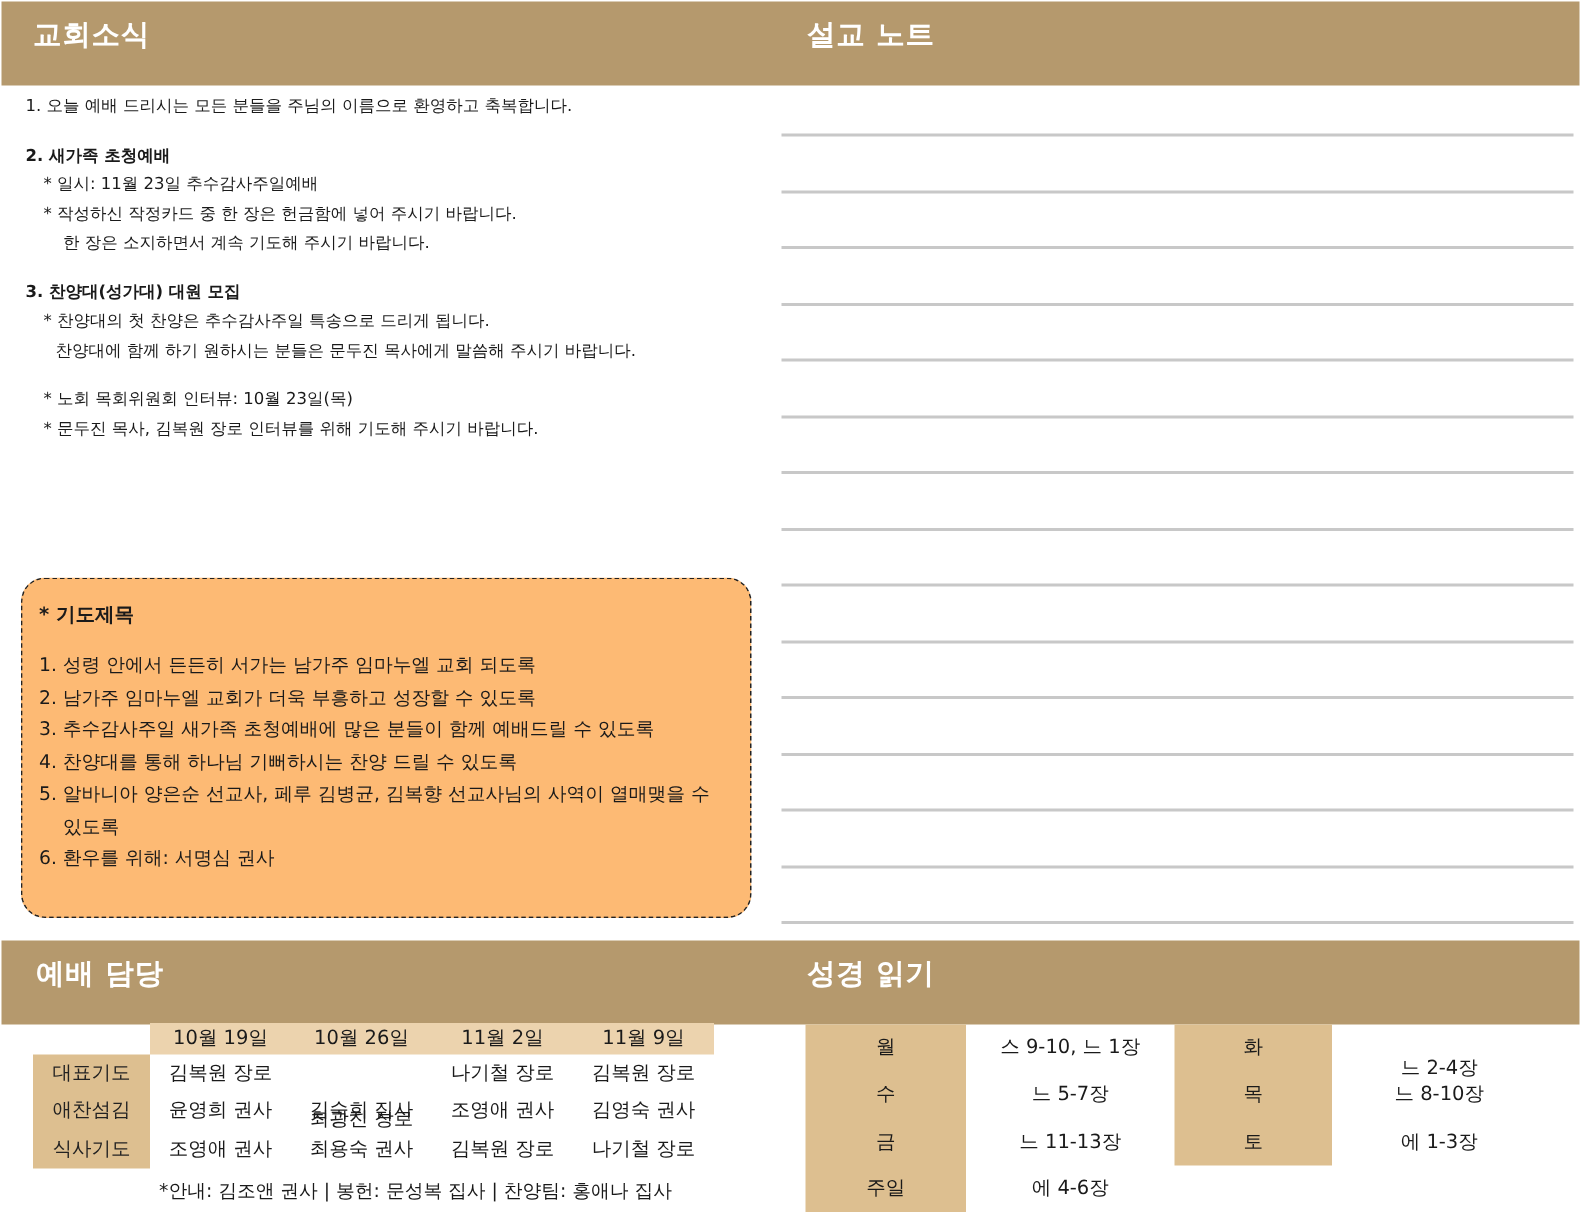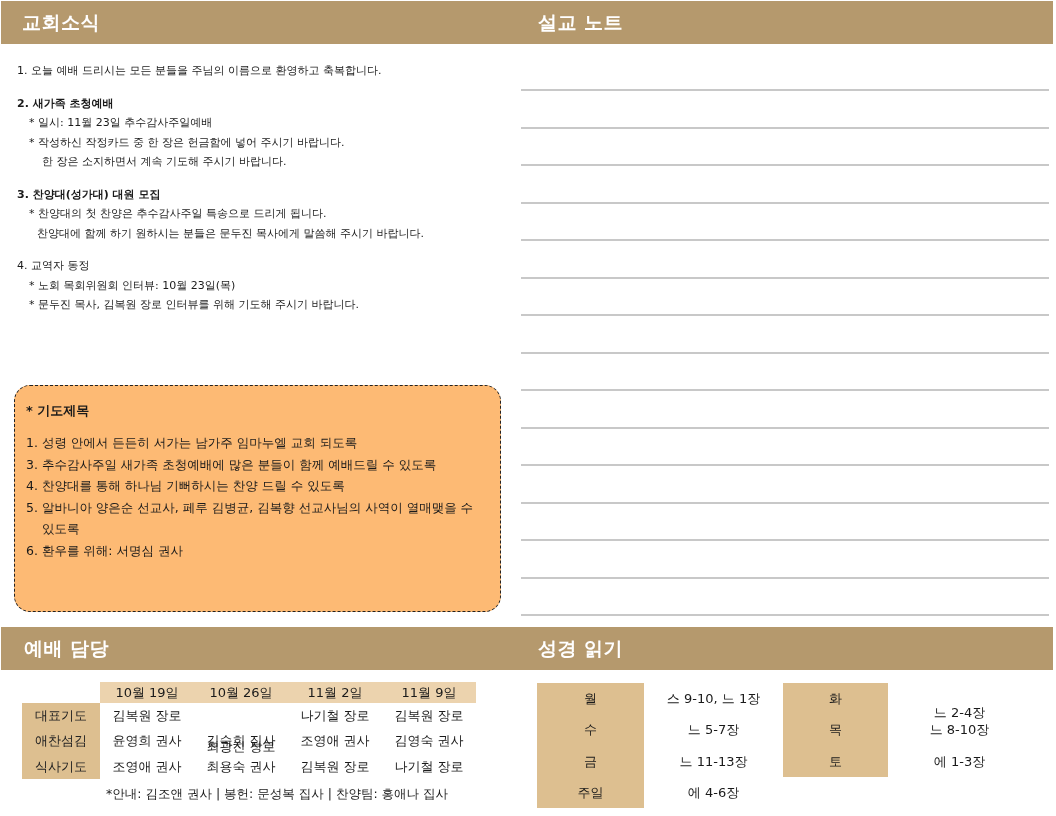--- a/index.html
+++ b/index.html
@@ -5,21 +5,21 @@
     * { box-sizing: border-box; margin: 0; padding: 0; }
     html, body {
       width: 1056px; height: 816px; overflow: hidden;
       background: #ffffff;
       font-family: "DejaVu Sans", "Liberation Sans", sans-serif;
       color: #1a1a1a;
     }
     .page { position: relative; width: 1056px; height: 816px; }
 
     .band {
-      position: absolute; left: 1px; width: 1052px; height: 43px;
+      position: absolute; left: 1px; width: 1052px; height: 56px;
       background: #b5996d;
       padding-left: 48px;
     }
     .band-top { top: 1px; }
     .band-bottom { top: 627px; }
     .band-title {
       position: absolute; top: 9px;
       color: #ffffff; font-weight: bold; font-size: 19px; letter-spacing: 0.5px;
     }
 
@@ -93,28 +93,28 @@
     <div class="spacer"></div>
     <div class="notice-line head-bold">2. 새가족 초청예배</div>
     <div class="notice-line indent1">* 일시: 11월 23일 추수감사주일예배</div>
     <div class="notice-line indent1">* 작성하신 작정카드 중 한 장은 헌금함에 넣어 주시기 바랍니다.</div>
     <div class="notice-line indent2">한 장은 소지하면서 계속 기도해 주시기 바랍니다.</div>
     <div class="spacer"></div>
     <div class="notice-line head-bold">3. 찬양대(성가대) 대원 모집</div>
     <div class="notice-line indent1">* 찬양대의 첫 찬양은 추수감사주일 특송으로 드리게 됩니다.</div>
     <div class="notice-line indent3">찬양대에 함께 하기 원하시는 분들은 문두진 목사에게 말씀해 주시기 바랍니다.</div>
     <div class="spacer"></div>
-    <div class="notice-line">4. 교역자 동정</div>
     <div class="notice-line indent1">* 노회 목회위원회  인터뷰: 10월 23일(목)</div>
     <div class="notice-line indent1">* 문두진 목사, 김복원 장로 인터뷰를 위해  기도해 주시기 바랍니다.</div>
   </div>
 
   <div class="prayer-box">
     <div class="prayer-title">* 기도제목</div>
     <div class="prayer-line">1. 성령 안에서 든든히 서가는 남가주 임마누엘 교회 되도록</div>
+    <div class="prayer-line">2. 남가주 임마누엘 교회가 더욱 부흥하고 성장할 수 있도록</div>
     <div class="prayer-line">3. 추수감사주일 새가족 초청예배에 많은 분들이 함께 예배드릴 수 있도록</div>
     <div class="prayer-line">4. 찬양대를 통해 하나님 기뻐하시는 찬양 드릴 수 있도록</div>
     <div class="prayer-line">5. 알바니아 양은순 선교사, 페루 김병균, 김복향 선교사님의 사역이 열매맺을 수</div>
     <div class="prayer-line cont">있도록</div>
     <div class="prayer-line">6. 환우를 위해: 서명심 권사</div>
   </div>
 
   <div class="notes">
     <div class="note-line" style="top:89px;"></div>
     <div class="note-line" style="top:127px;"></div>

